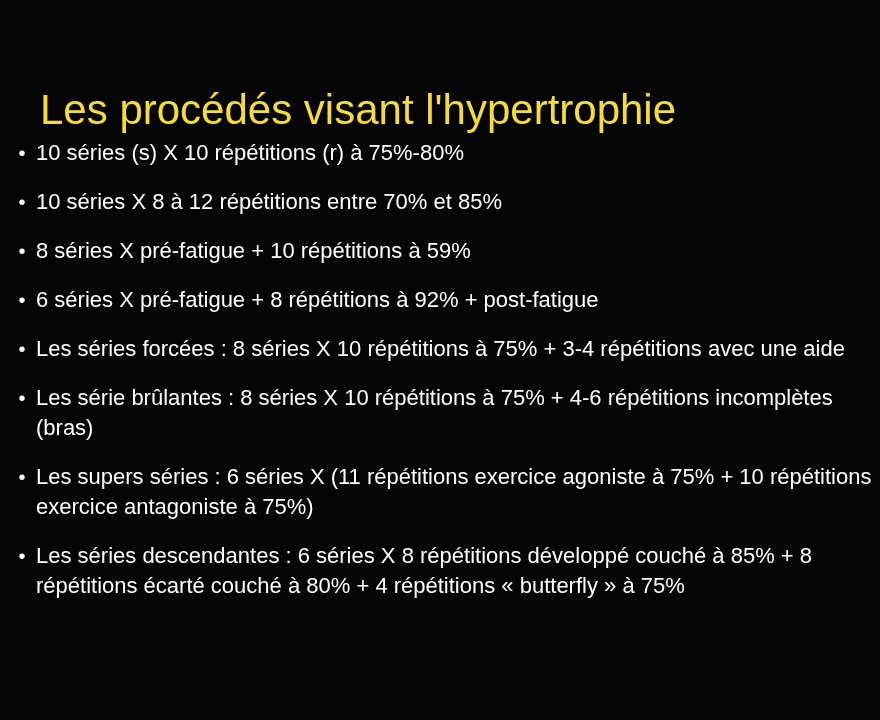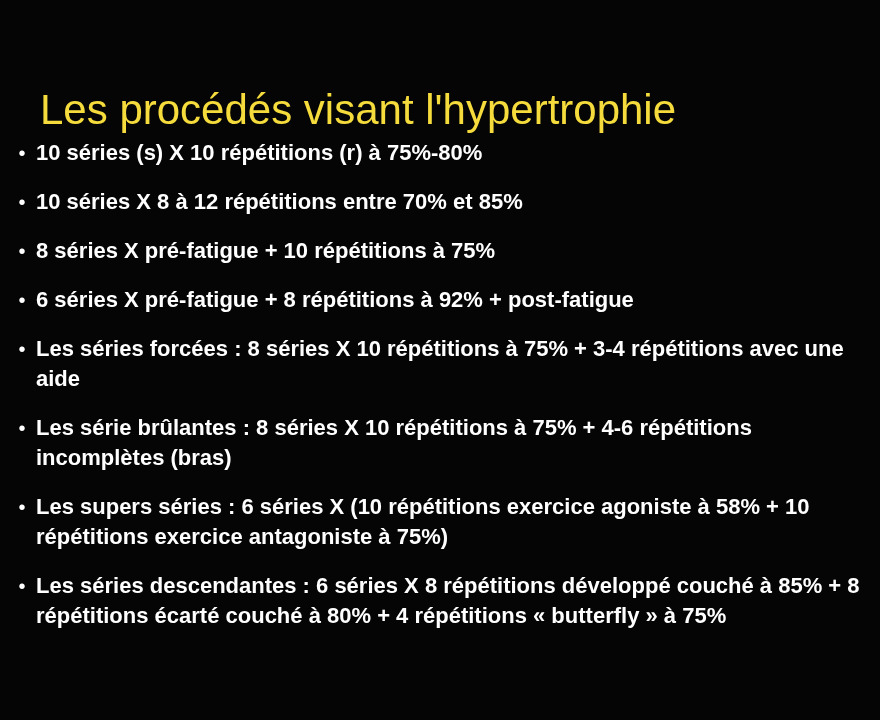--- a/index.html
+++ b/index.html
@@ -56,21 +56,20 @@
     text-align: center;
     color: #ffffff;
     font-size: 20px;
     line-height: 30px;
     user-select: none;
   }
   .bullet-text {
     flex: 1 1 auto;
     padding-right: 2px;
     white-space: pre-wrap;
-    font-weight: bold;
   }
 </style>
 </head>
 <body>
 
 <div class="slide">
 
   <h1 class="slide-title">Les procédés visant l'hypertrophie</h1>
 
   <ul class="bullet-list">
@@ -80,41 +79,41 @@
       <span class="bullet-text">10 séries (s) X 10 répétitions (r) à 75%-80%</span>
     </li>
 
     <li class="bullet-item">
       <span class="bullet-marker">•</span>
       <span class="bullet-text">10 séries X 8 à 12 répétitions entre 70% et 85%</span>
     </li>
 
     <li class="bullet-item">
       <span class="bullet-marker">•</span>
-      <span class="bullet-text">8 séries X pré-fatigue + 10 répétitions à 75%</span>
+      <span class="bullet-text">8 séries X pré-fatigue + 10 répétitions à 59%</span>
     </li>
 
     <li class="bullet-item">
       <span class="bullet-marker">•</span>
       <span class="bullet-text">6 séries X pré-fatigue + 8 répétitions à 92% + post-fatigue</span>
     </li>
 
     <li class="bullet-item">
       <span class="bullet-marker">•</span>
       <span class="bullet-text">Les séries forcées : 8 séries X 10 répétitions à 75% + 3-4 répétitions avec une aide</span>
     </li>
 
     <li class="bullet-item">
       <span class="bullet-marker">•</span>
       <span class="bullet-text">Les série brûlantes : 8 séries X 10 répétitions à 75% + 4-6 répétitions incomplètes (bras)</span>
     </li>
 
     <li class="bullet-item">
       <span class="bullet-marker">•</span>
-      <span class="bullet-text">Les supers séries : 6 séries X (10 répétitions exercice agoniste à 58% + 10 répétitions exercice antagoniste à 75%)</span>
+      <span class="bullet-text">Les supers séries : 6 séries X (11 répétitions exercice agoniste à 75% + 10 répétitions exercice antagoniste à 75%)</span>
     </li>
 
     <li class="bullet-item">
       <span class="bullet-marker">•</span>
       <span class="bullet-text">Les séries descendantes : 6 séries X 8 répétitions développé couché à 85% + 8 répétitions écarté couché à 80% + 4 répétitions « butterfly » à 75%</span>
     </li>
 
   </ul>
 </div>
 

